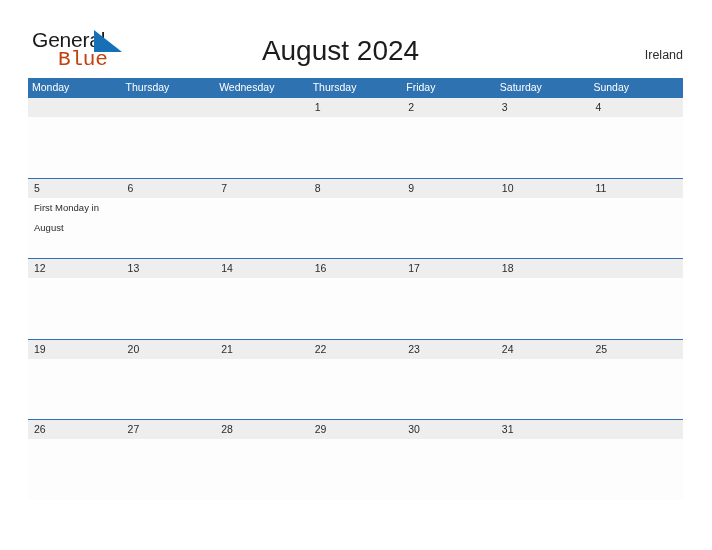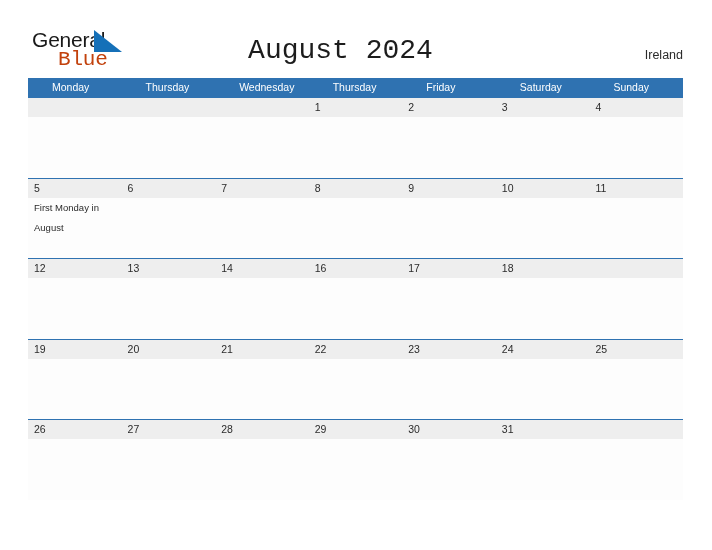--- a/index.html
+++ b/index.html
@@ -63,21 +63,21 @@
   
   #month-title {
     position: absolute;
     left: 0;
     top: 35px;
     width: 681px;
     text-align: center;
     font-size: 28px;
     line-height: 32px;
     color: #1c1c1c;
-    font-family: Liberation Mono, monospace;
+    font-family: Liberation Sans, sans-serif;
     font-weight: normal;
     letter-spacing: 0px;
   }
 
   
   #locale-label {
     position: absolute;
     right: 29px;
     top: 47px;
     font-size: 12.5px;
@@ -97,21 +97,21 @@
   #weekday-header {
     display: flex;
     width: 655px;
     height: 19px;
     background: #2f72b1;
   }
   #weekday-header .weekday-cell {
     width: 93.571px;
     height: 19px;
     box-sizing: border-box;
-    padding-left: 24px;
+    padding-left: 4px;
     color: #ffffff;
     font-size: 10.5px;
     line-height: 19px;
     font-family: "Liberation Sans", sans-serif;
     white-space: nowrap;
     overflow: hidden;
   }
 
   .week-row {
     position: relative;

